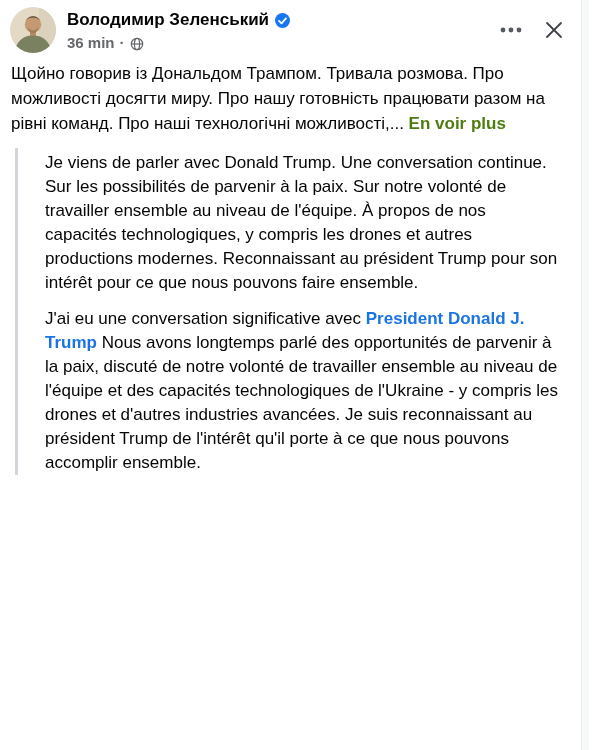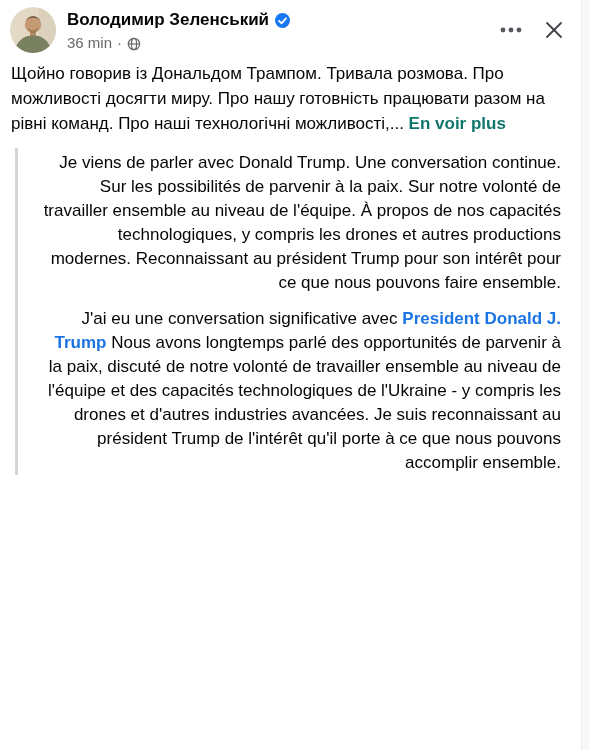--- a/index.html
+++ b/index.html
@@ -58,20 +58,21 @@
   .name-row .name { cursor: pointer; }
   .badge { display: inline-flex; margin-top: 1px; }
   .sub {
     display: flex;
     align-items: center;
     gap: 5px;
     margin-top: 4px;
     font-size: 15px;
     color: #65676b;
     line-height: 18px;
+    font-weight: bold;
   }
   .controls {
     position: absolute;
     right: 22px; top: 17px;
     display: flex;
     align-items: center;
     gap: 16px;
   }
   .icon-btn {
     background: none;
@@ -86,35 +87,35 @@
 
   
   .post-text {
     padding: 6px 14px 0 11px;
     font-size: 17px;
     line-height: 25px;
     color: #050505;
   }
   .see-more {
     font-weight: 700;
-    color: #0f766e;
+    color: #4d7c0f;
     cursor: pointer;
     text-align: right;
   }
 
   
   .translation {
     margin: 12px 16px 0 15px;
     border-left: 3px solid #d2d5da;
     padding: 3px 12px 0 19px;
     font-size: 17px;
     line-height: 24px;
     color: #050505;
   }
-  .translation p { margin: 0 0 12px 0; text-align: right; }
+  .translation p { margin: 0 0 12px 8px; }
   .divider {
     height: 14px;
     line-height: 14px;
     margin: 0 0 10px 0;
     letter-spacing: 0;
     color: #1c1e21;
     overflow: visible;
   }
   .mention {
     color: #1b74e4;

